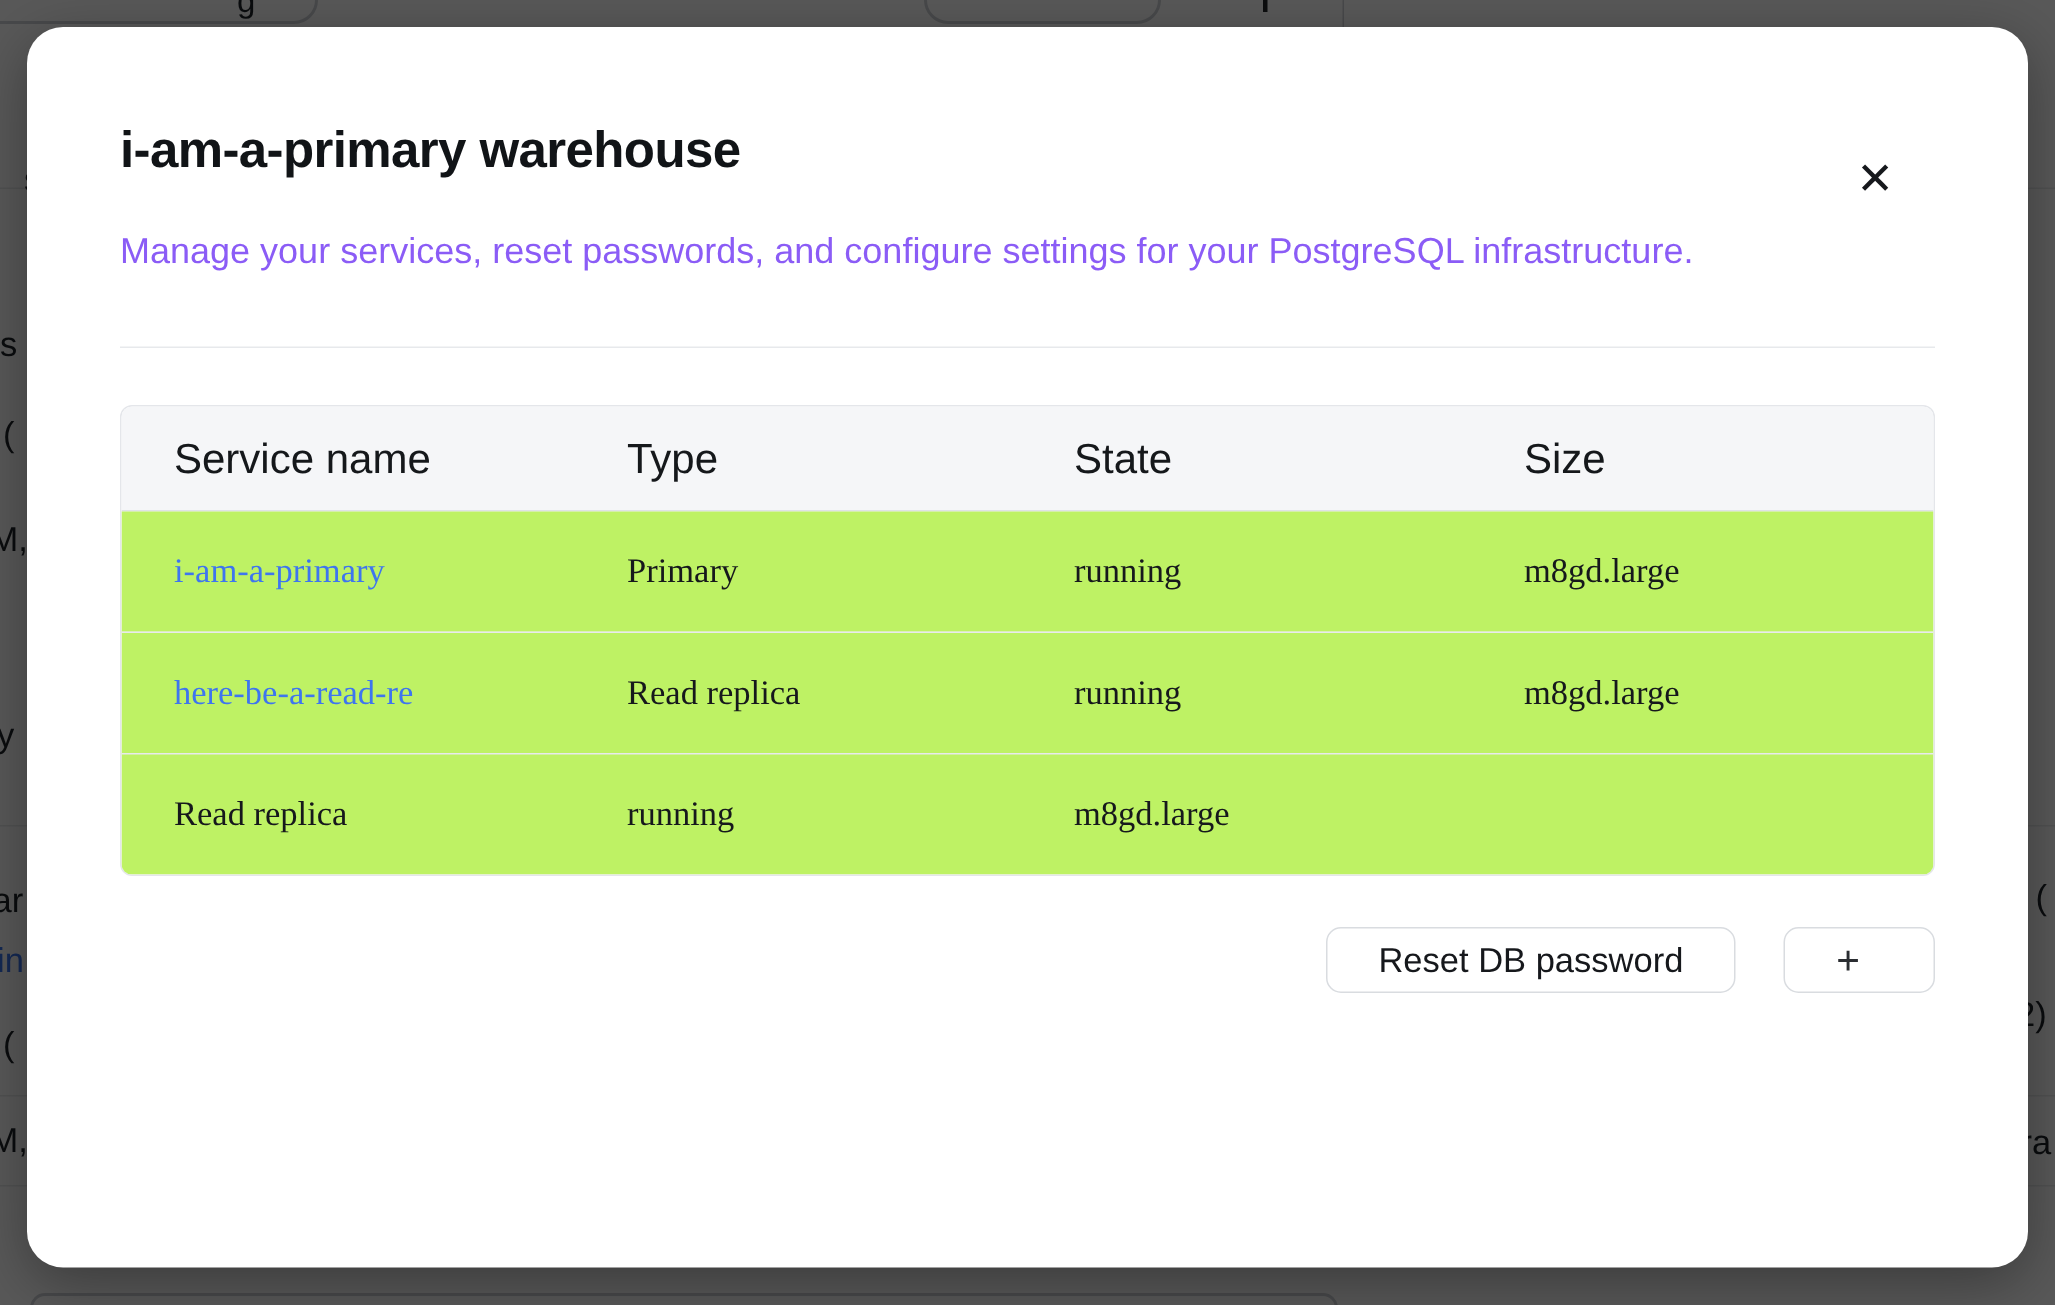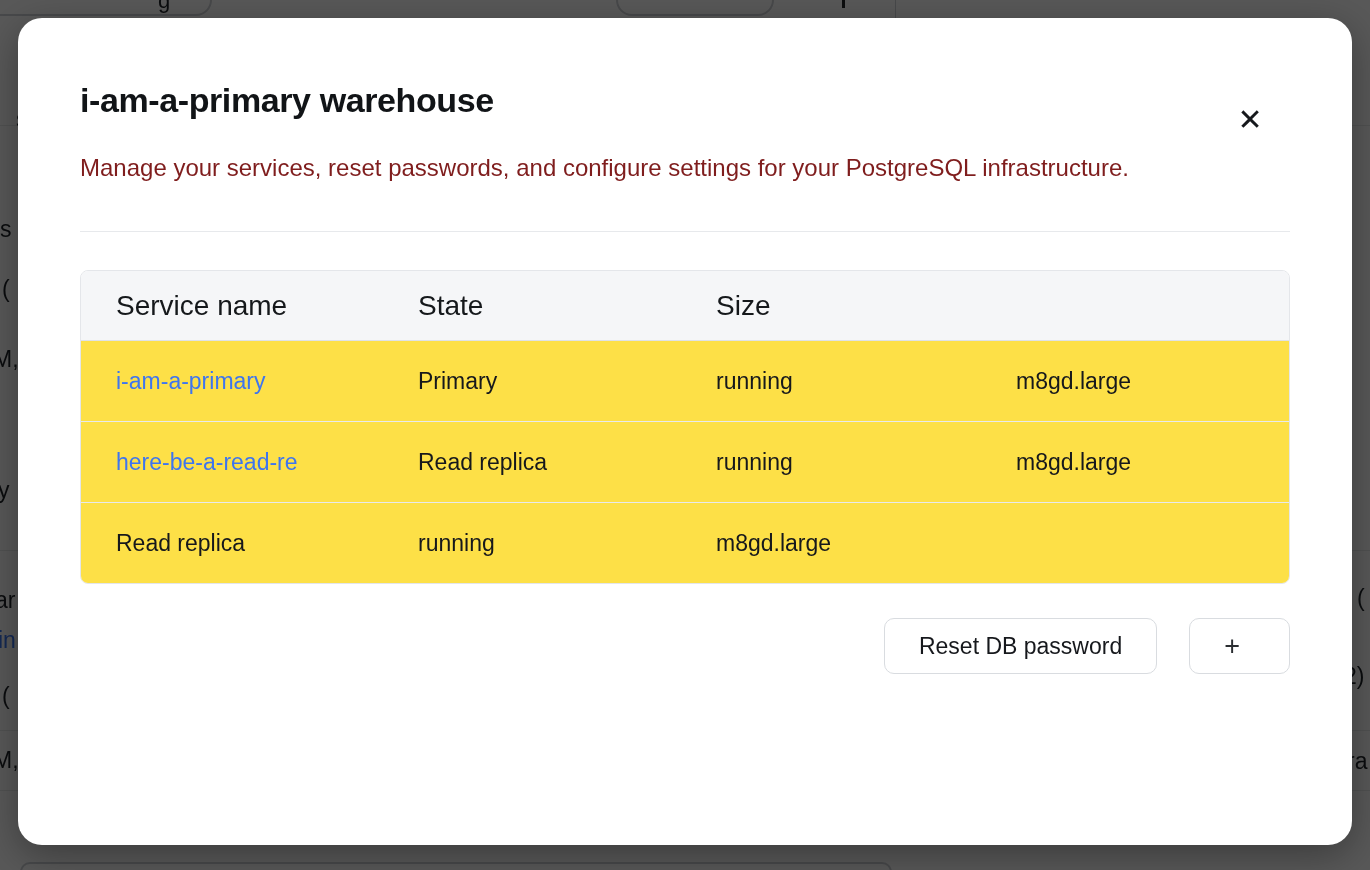--- a/index.html
+++ b/index.html
@@ -31,51 +31,51 @@
     margin:0;line-height:1.1;
   }
   .close-btn{
     position:absolute;top:84px;right:84px;width:36px;height:36px;
     display:flex;align-items:center;justify-content:center;
     font-size:30px;font-weight:400;color:#16181c;cursor:pointer;
     background:none;border:none;padding:0;line-height:1;
     font-family:"Liberation Sans",sans-serif;
   }
   .modal-desc{
-    margin:28px 0 0 0;font-size:24px;line-height:42px;color:#7f1d1d;
+    margin:28px 0 0 0;font-size:24px;line-height:42px;color:#8b5cf6;
     max-width:1130px;
   }
   .divider{height:1px;background:#e7e9ec;margin-top:42px;}
   .services-heading{
     margin:50px 0 0 0;font-size:24px;font-weight:700;color:#15181b;
   }
   
   .svc-table{
     margin-top:38px;border:1px solid #e4e6ea;border-radius:8px;
     overflow:hidden;background:#ffffff;
   }
   .t-row{
     display:grid;grid-template-columns:302px 298px 300px 1fr;
     align-items:center;
   }
   .t-head{background:#f5f6f8;height:69px;border-bottom:1px solid #dfe2e6;}
   .t-head .t-cell{font-size:28px;font-weight:500;color:#15181b;}
-  .t-body-row{height:80px;background:#fde047;}
+  .t-body-row{height:80px;background:#bef264;font-family:Liberation Serif, serif;}
   .t-body-row + .t-body-row{border-top:1px solid #e8eaed;}
   .t-cell{padding-left:35px;font-size:23px;color:#16181c;white-space:nowrap;}
   .svc-link{
     color:#3e75ef;text-decoration:none;display:block;overflow:hidden;
     white-space:nowrap;max-width:245px;cursor:pointer;
   }
   
   .modal-footer{
     display:flex;justify-content:flex-end;gap:32px;margin-top:34px;
   }
   .btn{
-    height:56px;border:1px solid #d9dce0;border-radius:10px;background:#ffffff;
+    height:44px;border:1px solid #d9dce0;border-radius:10px;background:#ffffff;
     font-size:23px;font-weight:500;color:#16181c;cursor:pointer;
     display:flex;align-items:center;justify-content:center;
     padding:0 34px;font-family:"Liberation Sans",sans-serif;
   }
   .btn .plus{font-size:27px;font-weight:400;margin-right:15px;color:#2a2d31;}
 </style>
 </head>
 <body>
 
 <div class="underlay">
@@ -112,20 +112,21 @@
 
   <h1 class="modal-title">i-am-a-primary warehouse</h1>
   <p class="modal-desc">Manage your services, reset passwords, and configure settings for your PostgreSQL infrastructure.</p>
 
   <div class="divider"></div>
 
 
   <div class="svc-table">
     <div class="t-row t-head">
       <div class="t-cell">Service name</div>
+      <div class="t-cell">Type</div>
       <div class="t-cell">State</div>
       <div class="t-cell">Size</div>
     </div>
 
     <div class="t-row t-body-row">
       <div class="t-cell">
           <a class="svc-link">i-am-a-primary</a>
         </div>
       <div class="t-cell">Primary</div>
       <div class="t-cell">running</div>

